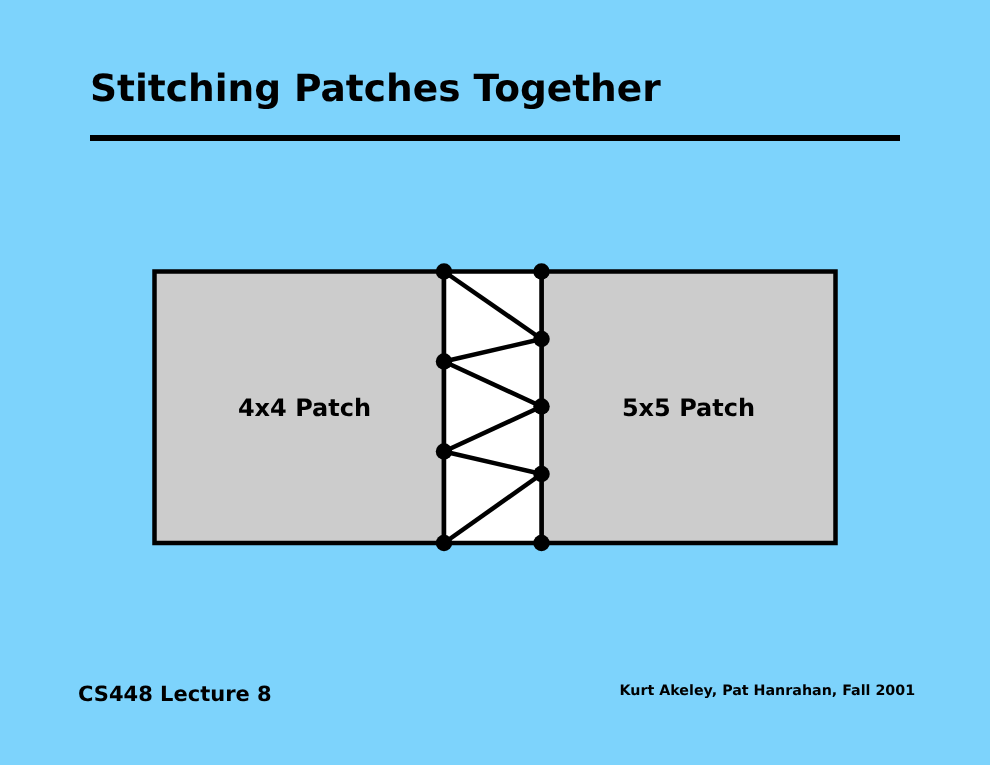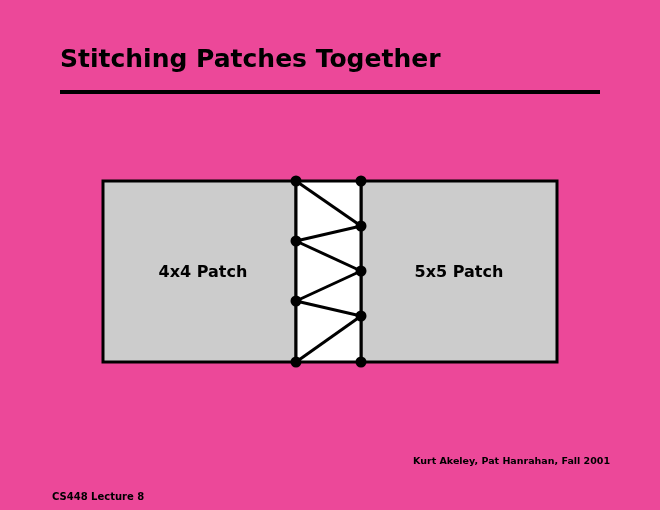--- a/index.html
+++ b/index.html
@@ -12,21 +12,21 @@
     height: 510px;
     font-family: "DejaVu Sans", "Liberation Sans", sans-serif;
     position: relative;
     overflow: hidden;
   }
   .slide {
     position: absolute;
     left: 0; top: 0;
     width: 660px;
     height: 510px;
-    background: #ec4899;
+    background: #7dd3fc;
   }
   .slide-title {
     position: absolute;
     left: 60px;
     top: 44px;
     font-size: 25px;
     font-weight: bold;
     color: #000000;
     letter-spacing: 0px;
     white-space: nowrap;
@@ -43,25 +43,24 @@
     position: absolute;
     left: 0;
     top: 0;
     width: 660px;
     height: 510px;
   }
   .footer-left {
     position: absolute;
     left: 52px;
     top: 455px;
-    font-size: 10px;
+    font-size: 14px;
     font-weight: bold;
     color: #000000;
     white-space: nowrap;
-    margin-top: 36px;
   }
   .footer-right {
     position: absolute;
     left: 372px;
     top: 455px;
     font-size: 9.5px;
     font-weight: bold;
     color: #000000;
     white-space: nowrap;
     padding-left: 41px;

